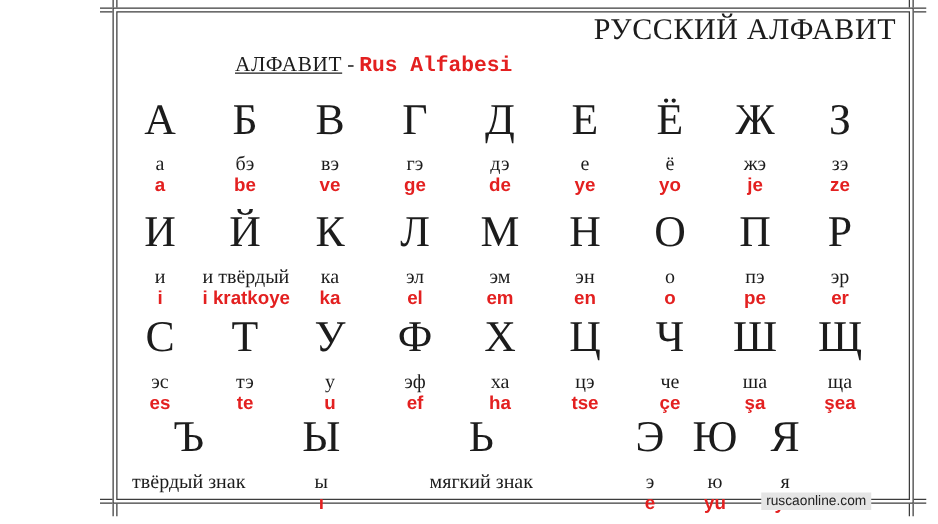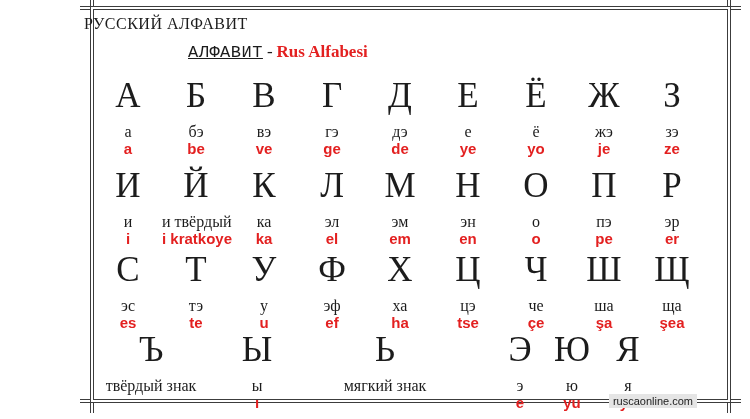--- a/index.html
+++ b/index.html
@@ -28,36 +28,36 @@
   .ext-h{width:10px;height:4px;border-top:1px solid var(--border);border-bottom:1px solid var(--border);}
   .ext-v{width:4px;height:10px;border-left:1px solid var(--border);border-right:1px solid var(--border);}
   .tl-h{left:-14px;top:-4px;} .tl-v{left:-4px;top:-14px;}
   .tr-h{right:-14px;top:-4px;} .tr-v{right:-4px;top:-14px;}
   .bl-h{left:-14px;bottom:-4px;} .bl-v{left:-4px;bottom:-14px;}
   .br-h{right:-14px;bottom:-4px;} .br-v{right:-4px;bottom:-14px;}
 
   .title{
     position:absolute;
     left:-10px;top:2px;width:100%;
-    text-align:left;
-    font-size:16px;line-height:24px;
+    text-align:right;
+    font-size:24px;line-height:24px;
     letter-spacing:0.5px;
     white-space:nowrap;
   }
   .subtitle{
     position:absolute;
     left:94px;top:31px;
     font-size:17px;line-height:22px;
     white-space:nowrap;
   }
-  .subtitle .alpha-word{text-decoration:underline;letter-spacing:0.5px;font-family:Liberation Mono, monospace;}
+  .subtitle .alpha-word{text-decoration:underline;letter-spacing:0.5px;}
   .subtitle .sep{padding:0 4px;}
   .subtitle .tr-word{
     color:var(--accent);
-    font-family:Liberation Serif, serif;
+    font-family:Liberation Mono, monospace;
     font-weight:700;
     font-size:17px;
   }
 
   .row{
     position:absolute;
     left:0;
     width:612px;height:86px;
     display:flex;
   }

